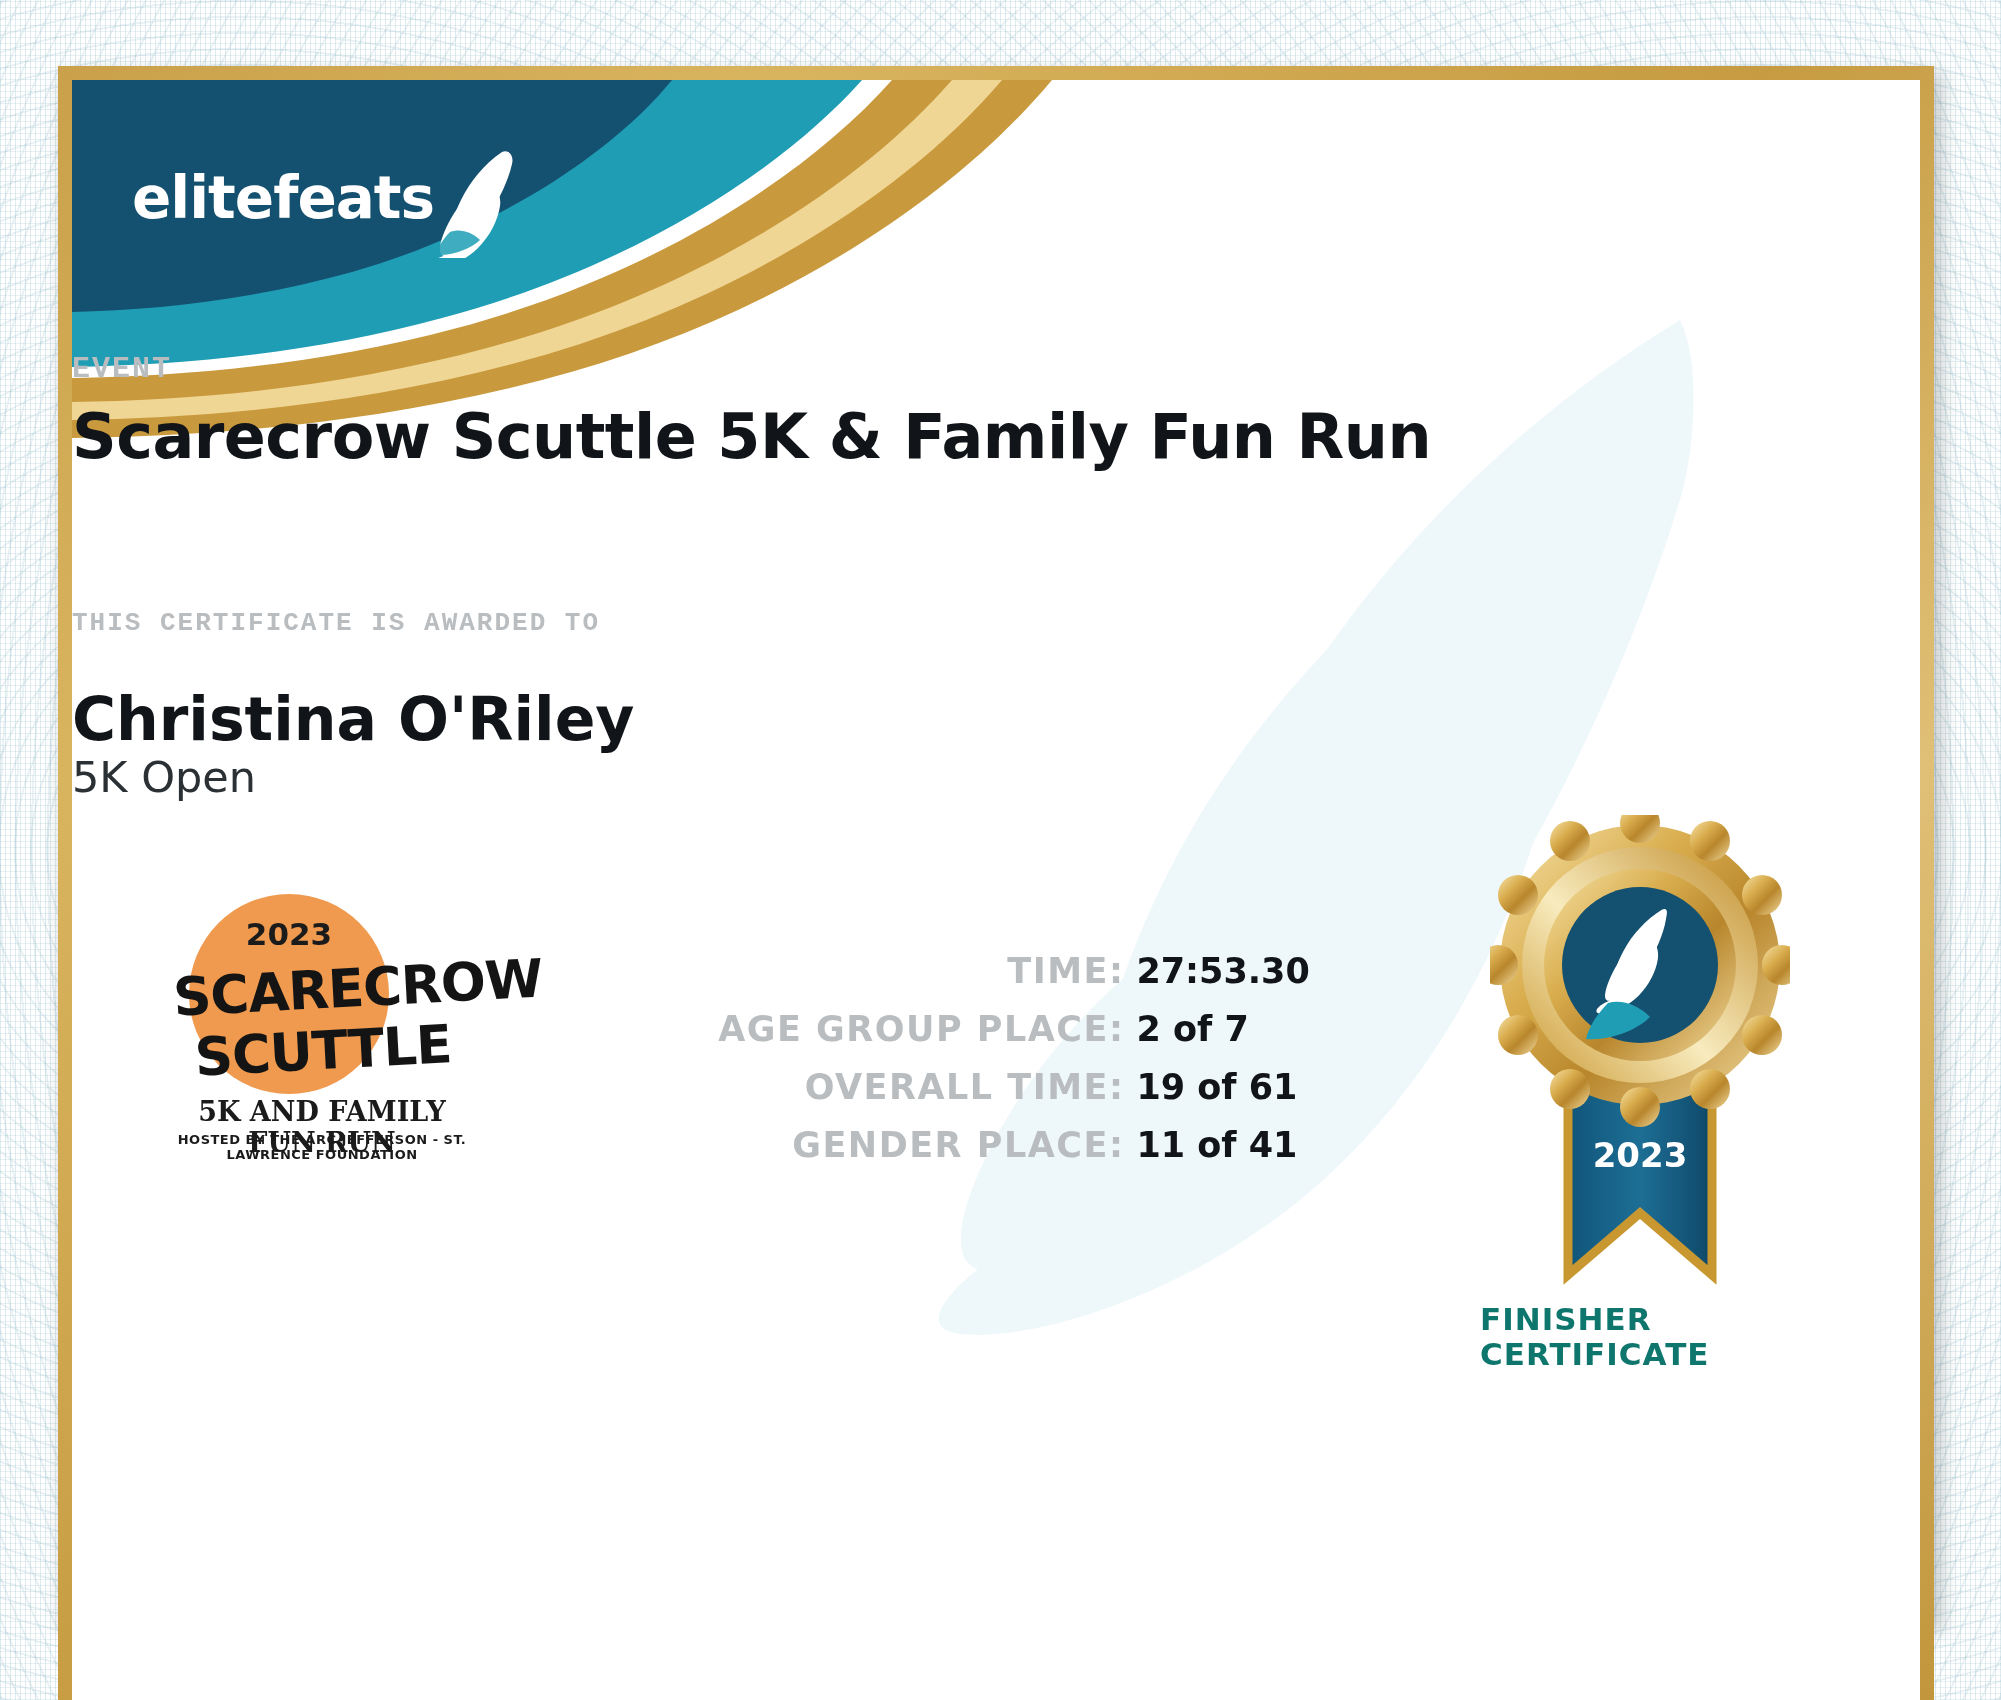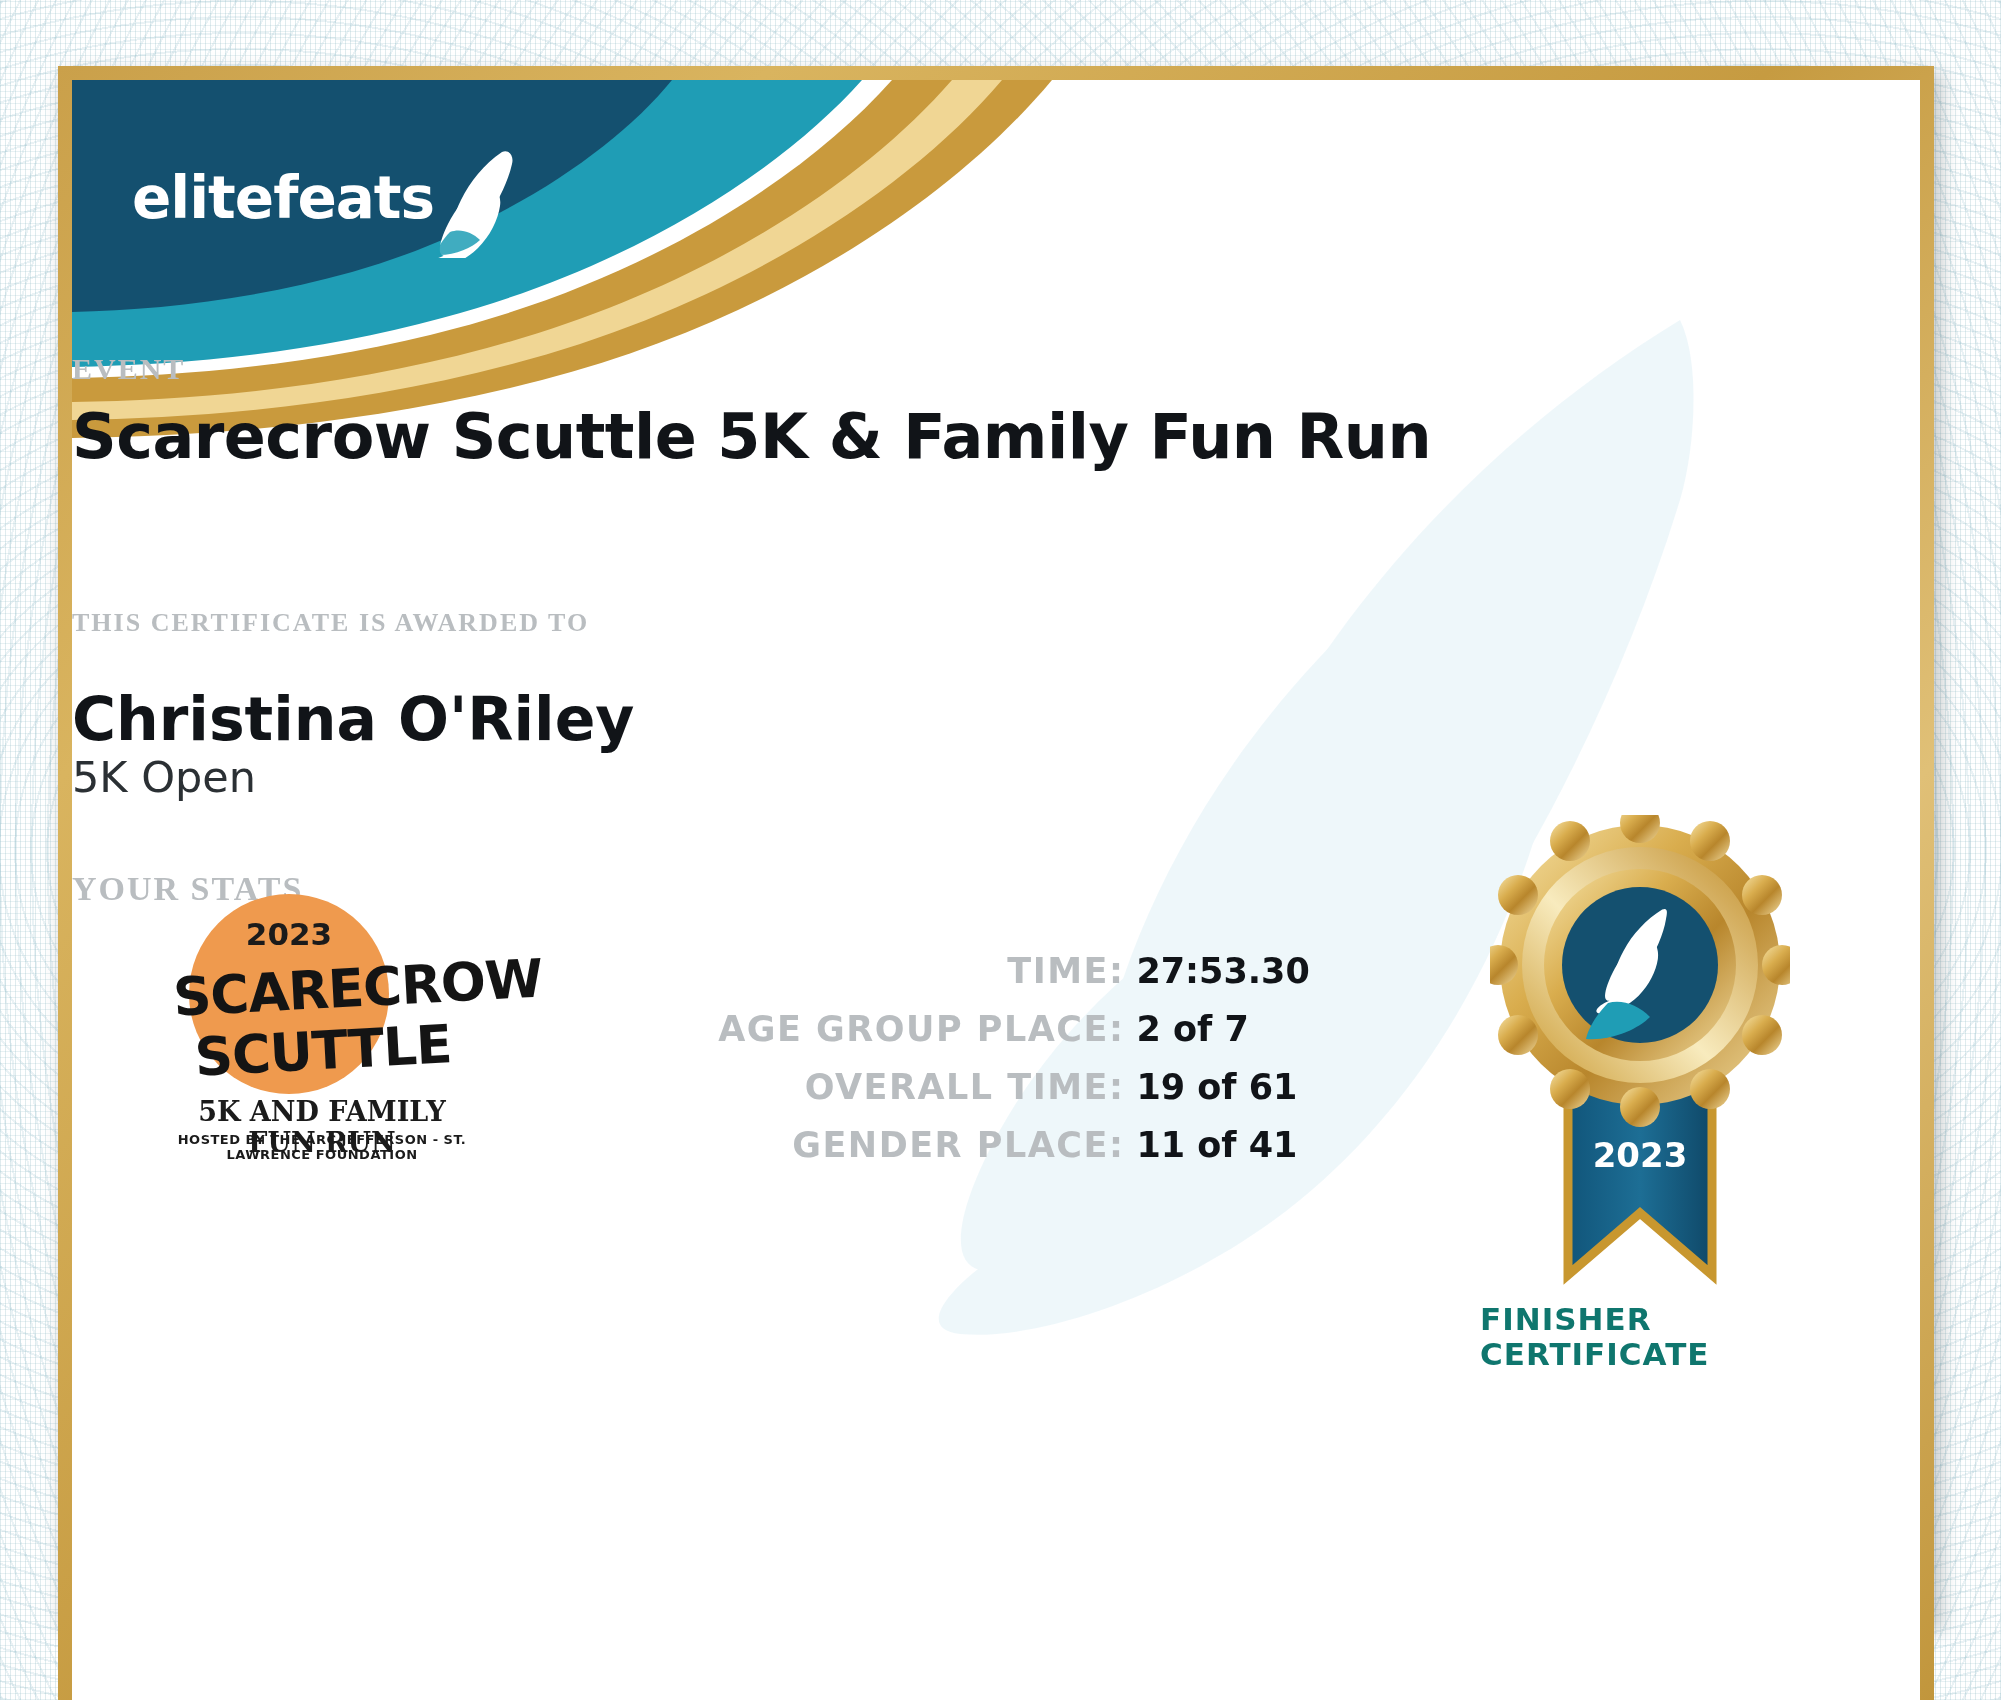--- a/index.html
+++ b/index.html
@@ -101,21 +101,21 @@
     font-family: "DejaVu Sans", sans-serif;
   }
   .logo-wing {
     margin-left: -6px;
     margin-bottom: -10px;
   }
   .label-muted {
     color: #b9bdc0;
     font-weight: bold;
     letter-spacing: 2px;
-    font-family: Liberation Serif, serif;
+    font-family: Liberation Mono, monospace;
   }
   .event-label {
     position: absolute;
     left: 0; right: 0;
     top: 272px;
     font-size: 30px;
   }
   .event-name {
     position: absolute;
     left: 0; right: 0;
@@ -326,21 +326,20 @@
         </svg>
       </div>
 
       <div class="event-label label-muted">EVENT</div>
       <div class="event-name">Scarecrow Scuttle 5K &amp; Family Fun Run</div>
 
       <div class="awarded-label label-muted">THIS CERTIFICATE IS AWARDED TO</div>
       <div class="recipient-name">Christina O'Riley</div>
       <div class="division">5K Open</div>
 
-      <div class="stats-label label-muted">YOUR STATS</div>
 
       <table class="stats-table">
         <tbody>
           <tr>
             <td class="k">TIME:</td>
             <td class="v">27:53.30</td>
           </tr>
           <tr>
             <td class="k">AGE GROUP PLACE:</td>
             <td class="v">2 of 7</td>

